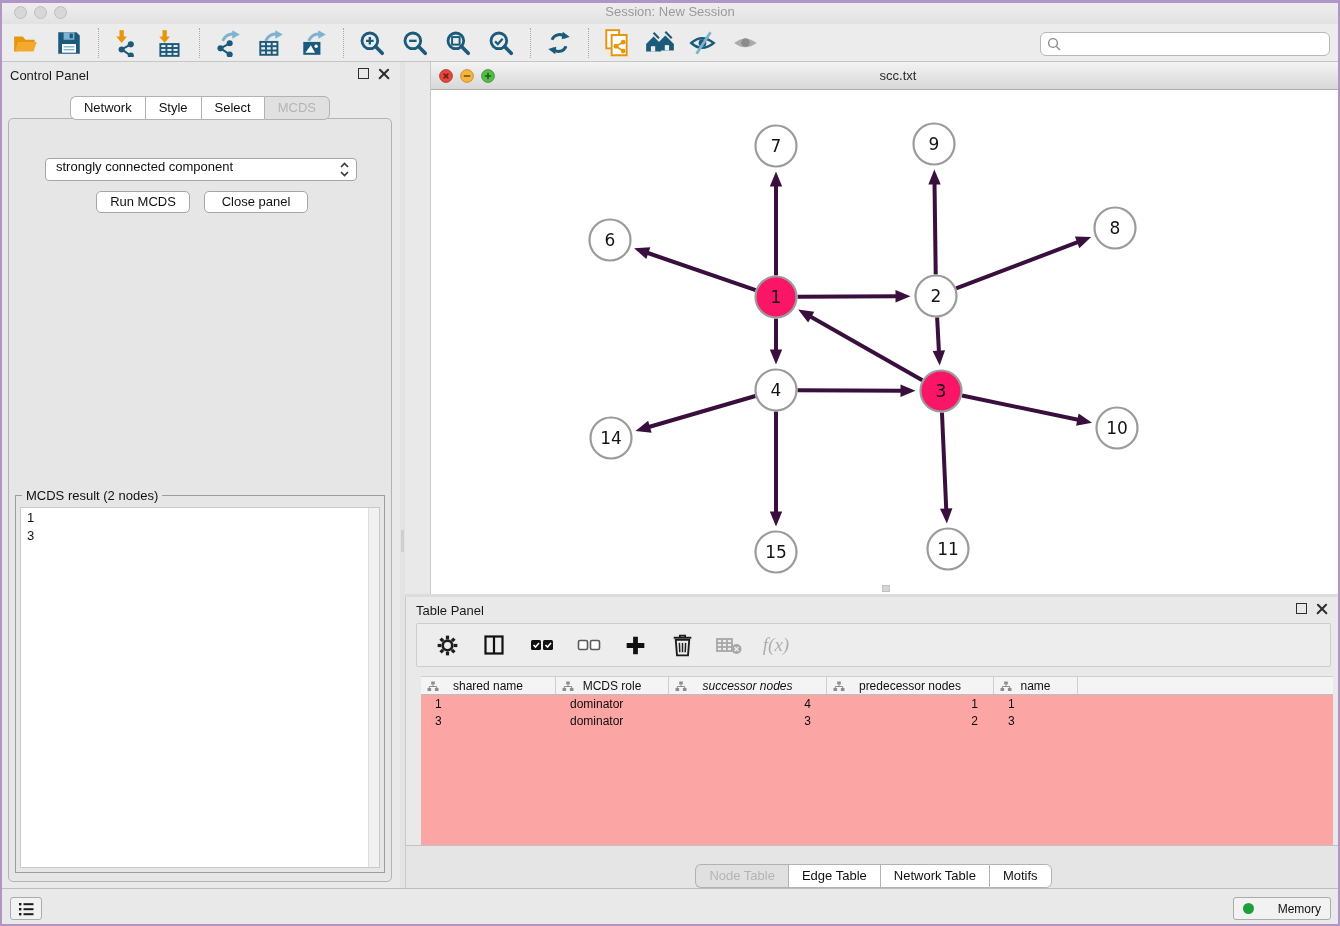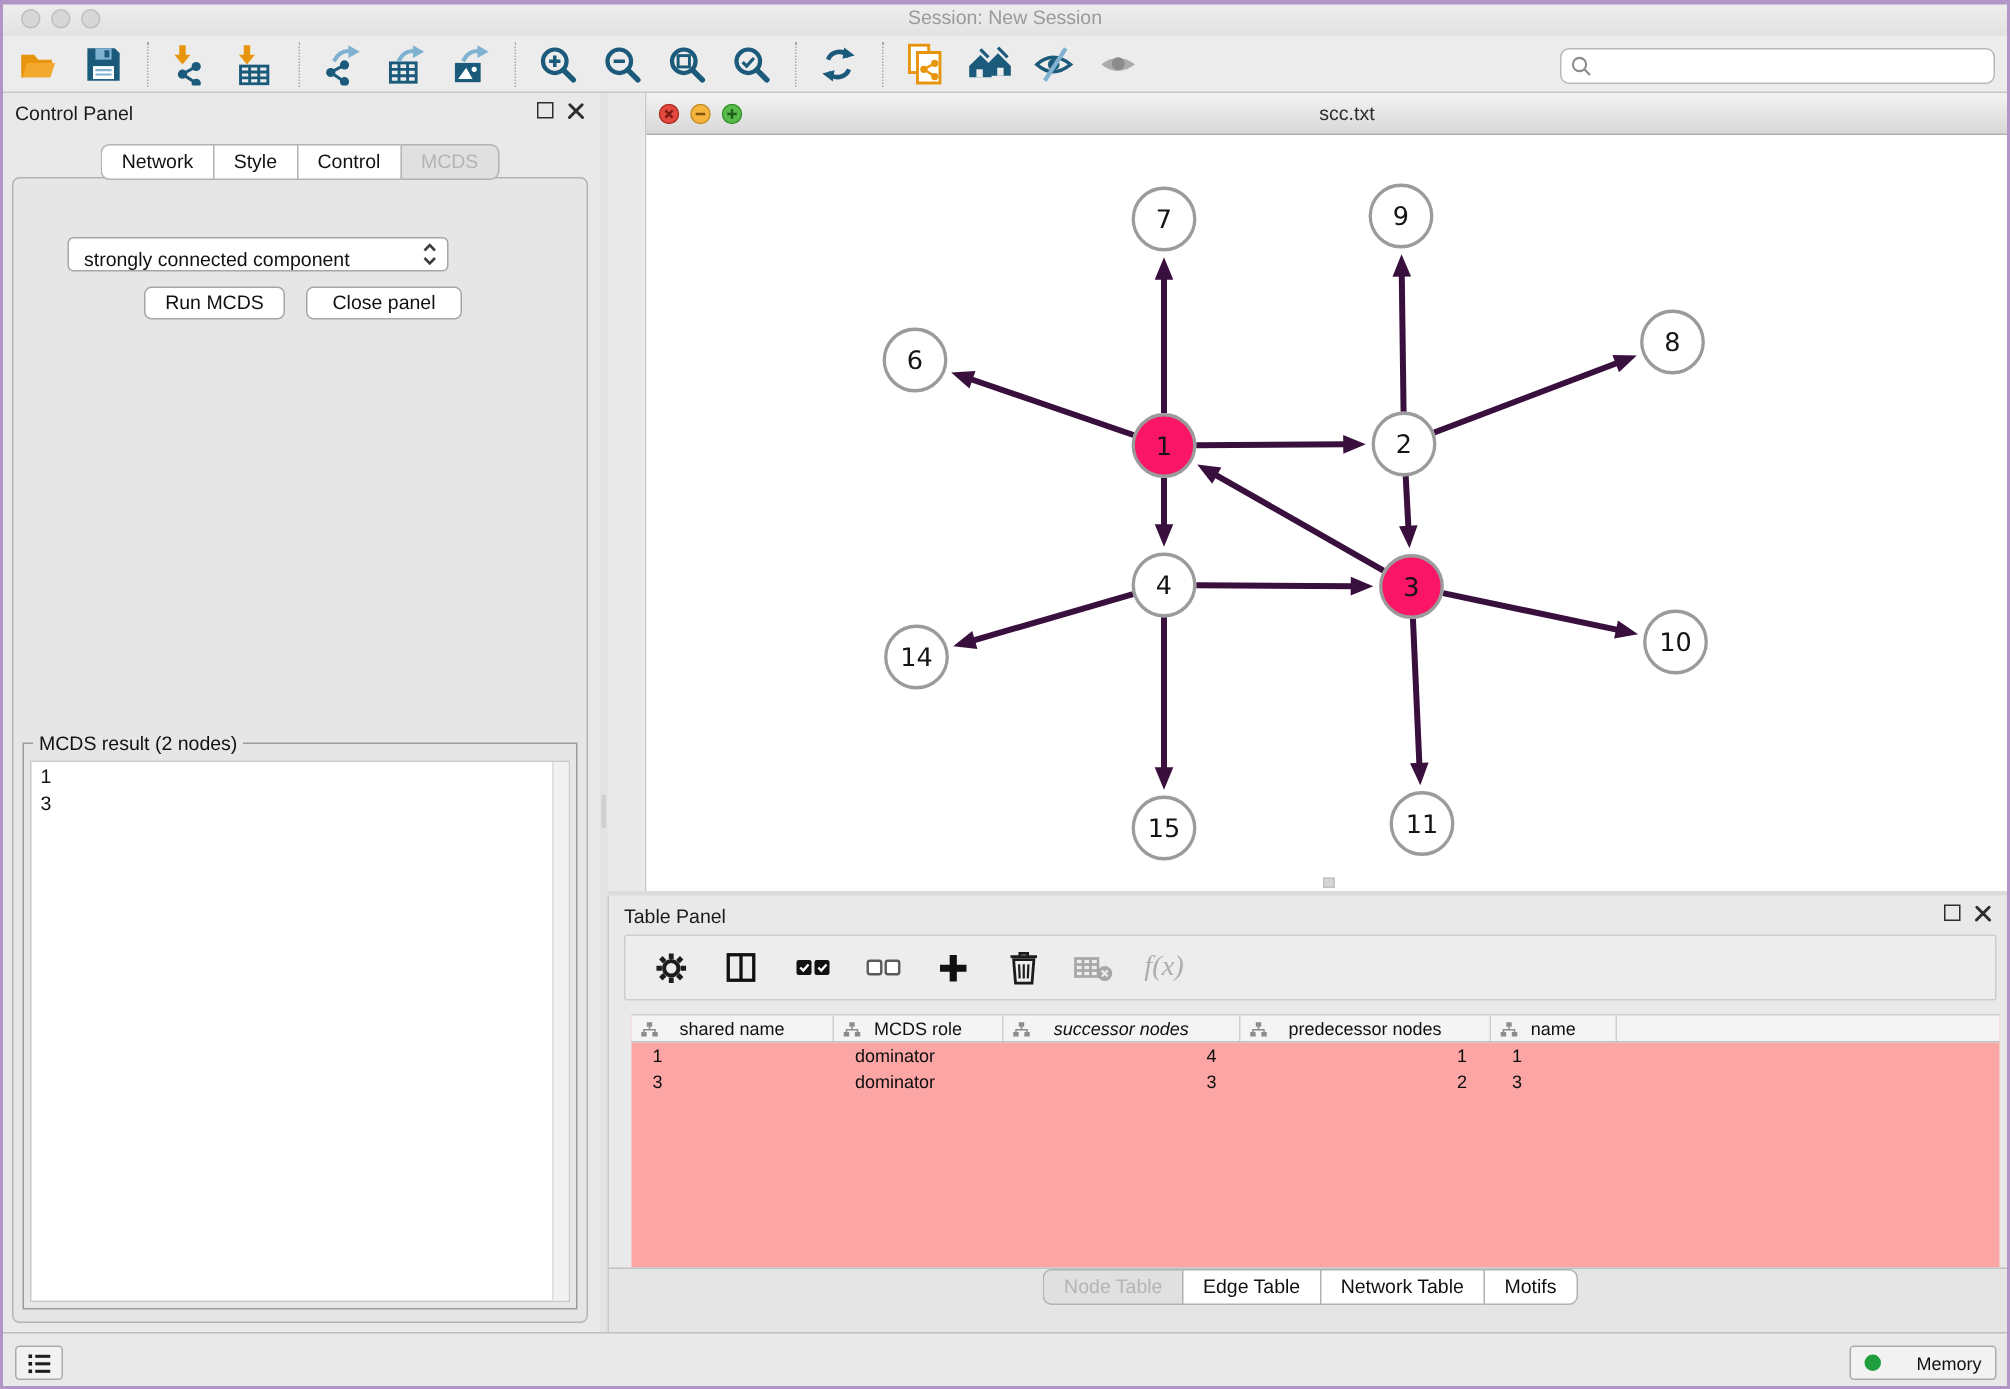--- a/index.html
+++ b/index.html
@@ -43,22 +43,22 @@
   .cp-tabs { position:absolute; left:0; top:34px; width:100%; display:flex; justify-content:center; z-index:2; }
   .tab-btn { font-size:13px; padding:3px 13px 4px; background:#fff; border:1px solid #b2b2b2; border-right:none;
     color:#111; }
   .tab-btn:first-child { border-radius:6px 0 0 6px; }
   .tab-btn:last-child { border-right:1px solid #b2b2b2; border-radius:0 6px 6px 0; }
   .tab-btn.active { background:#e0e0e0; color:#b4b4b4; }
 
   .cp-content { position:absolute; left:8px; top:56px; width:384px; height:764px;
     background:#e6e6e6; border:1px solid #b3b3b3; border-radius:5px; }
   .opt-label { position:absolute; left:0; width:100%; top:16px; text-align:center; font-size:13px; color:#111; }
-  .dropdown { position:absolute; left:36px; top:39px; width:254px; height:23px; background:#fff;
-    border:1px solid #a6a6a6; border-radius:4px; display:flex; align-items:flex-end; font-size:13px; color:#111;
+  .dropdown { position:absolute; left:36px; top:39px; width:312px; height:23px; background:#fff;
+    border:1px solid #a6a6a6; border-radius:4px; display:flex; align-items:flex-start; font-size:13px; color:#111;
     padding-left:10px; }
   .dd-stepper { position:absolute; right:4px; top:1px; width:15px; height:19px; display:flex; flex-direction:column;
     align-items:center; justify-content:center; }
   .cp-buttons { position:absolute; top:72px; left:0; width:100%; }
   .mac-btn { position:absolute; height:22px; background:#fff; border:1px solid #a6a6a6; border-radius:5px;
     font-size:13px; color:#111; font-family:"Liberation Sans",sans-serif; text-align:center; line-height:20px; }
   .btn-run { left:87px; width:94px; }
   .btn-close { left:195px; width:104px; }
 
   .result-box { position:absolute; left:6px; top:376px; width:370px; height:378px;
@@ -96,21 +96,21 @@
   .dt-header { display:flex; height:19px; background:#f4f4f4; border-top:1px solid #cfcfcf; border-bottom:1px solid #bfbfbf; }
   .dt-hcell { position:relative; border-right:1px solid #cfcfcf; display:flex; align-items:center; justify-content:center;
     color:#111; }
   .dt-hcell .hicon { position:absolute; left:6px; top:4px; }
   .dt-row { display:flex; height:17px; align-items:center; color:#0d0d0d; }
   .dt-cell { overflow:hidden; white-space:nowrap; }
   .dt-cell.left { text-align:left; padding-left:14px; }
   .dt-cell.right { text-align:right; padding-right:16px; }
 
   .tp-tabsbar { position:absolute; left:0; top:248px; width:935px; height:43px; background:#e5e5e5;
-    border-top:1px solid #c2c2c2; display:flex; align-items:flex-start; justify-content:center; }
+    border-top:1px solid #c2c2c2; display:flex; align-items:flex-end; justify-content:center; }
 
   
   .statusbar { position:absolute; left:0; top:888px; width:1340px; height:38px; background:#e9e9e9;
     border-top:1px solid #bdbdbd; }
   .sb-left { position:absolute; left:10px; top:8px; width:32px; height:23px; background:#f2f2f2;
     border:1px solid #ababab; border-radius:3px; display:flex; align-items:center; justify-content:center; }
   .sb-mem { position:absolute; right:9px; top:8px; height:23px; background:#f2f2f2; border:1px solid #ababab;
     border-radius:3px; display:flex; align-items:center; padding:0 9px; gap:24px; font-size:12px; color:#111; }
   .mem-dot { width:11px; height:11px; border-radius:50%; }
 </style>
@@ -302,21 +302,21 @@
   <div class="panel-head">
     <span class="ph-title">Control Panel</span>
     <span class="ph-icons">
       <span class="ph-float"></span>
       <span class="ph-close"></span>
     </span>
   </div>
   <div class="cp-tabs" id="cp-tabs">
       <button class="tab-btn">Network</button>
       <button class="tab-btn">Style</button>
-      <button class="tab-btn">Control</button>
+      <button class="tab-btn">Select</button>
       <button class="tab-btn active">MCDS</button>
     </div>
   <div class="cp-content">
     <div class="dropdown">
       <span>strongly connected component</span>
       <span class="dd-stepper">
         <svg width="11" height="17" viewBox="0 0 11 17">
           <polyline points="2,6 5.5,2.4 9,6" fill="none" stroke="#3c3c3c" stroke-width="1.7"></polyline>
           <polyline points="2,11 5.5,14.6 9,11" fill="none" stroke="#3c3c3c" stroke-width="1.7"></polyline>
         </svg>

